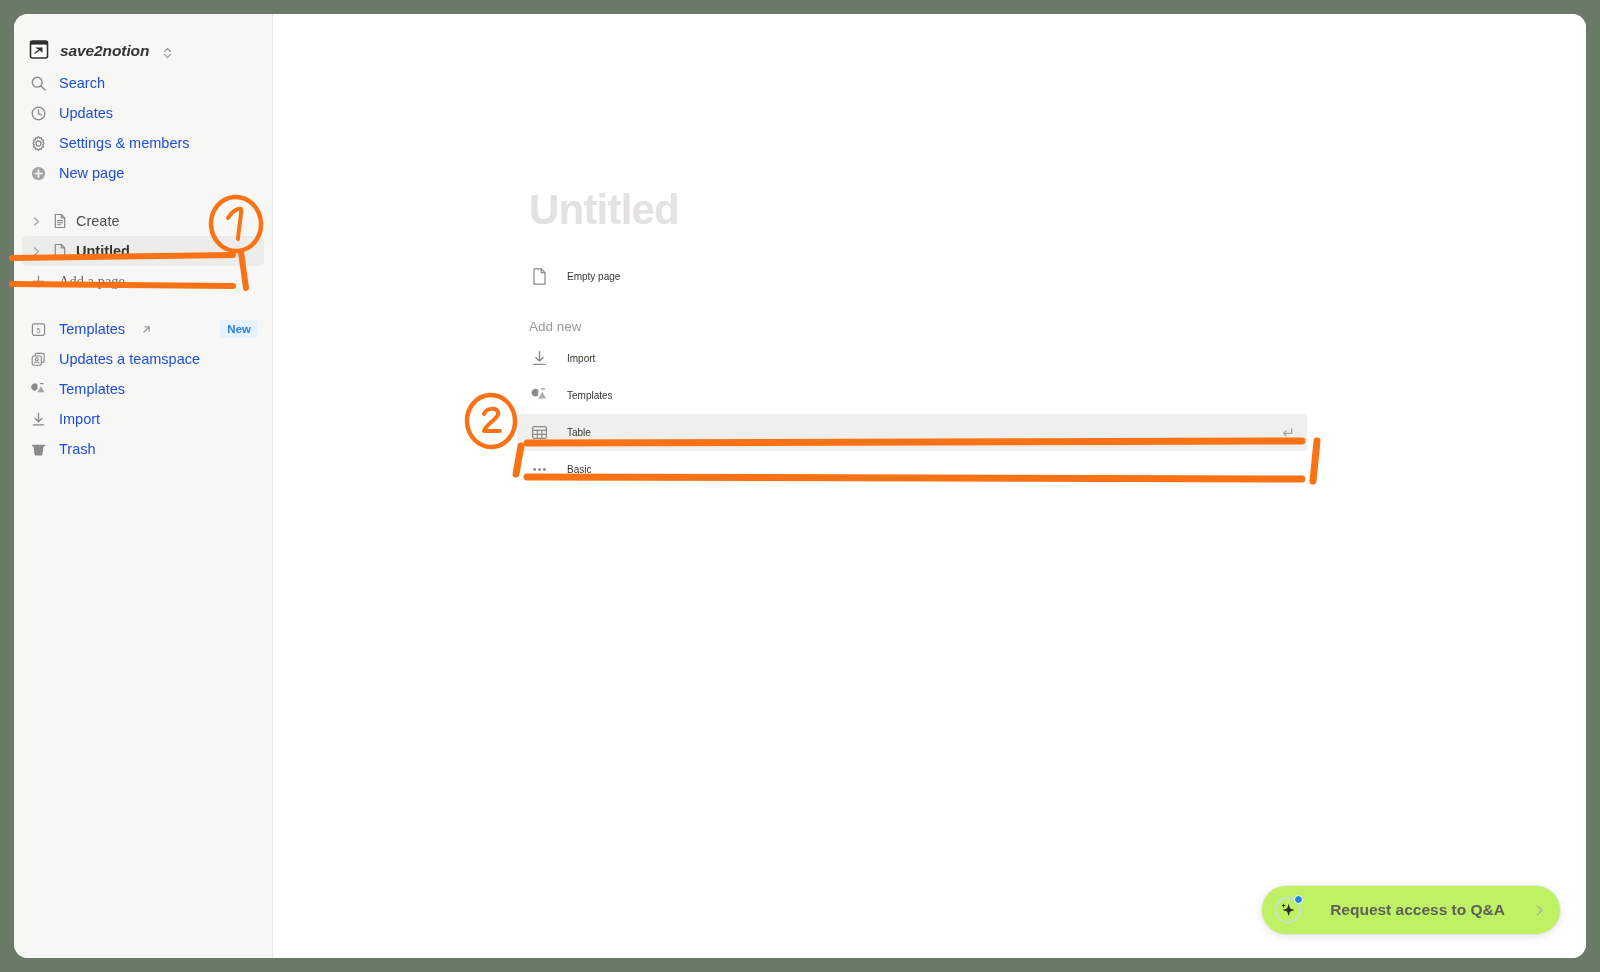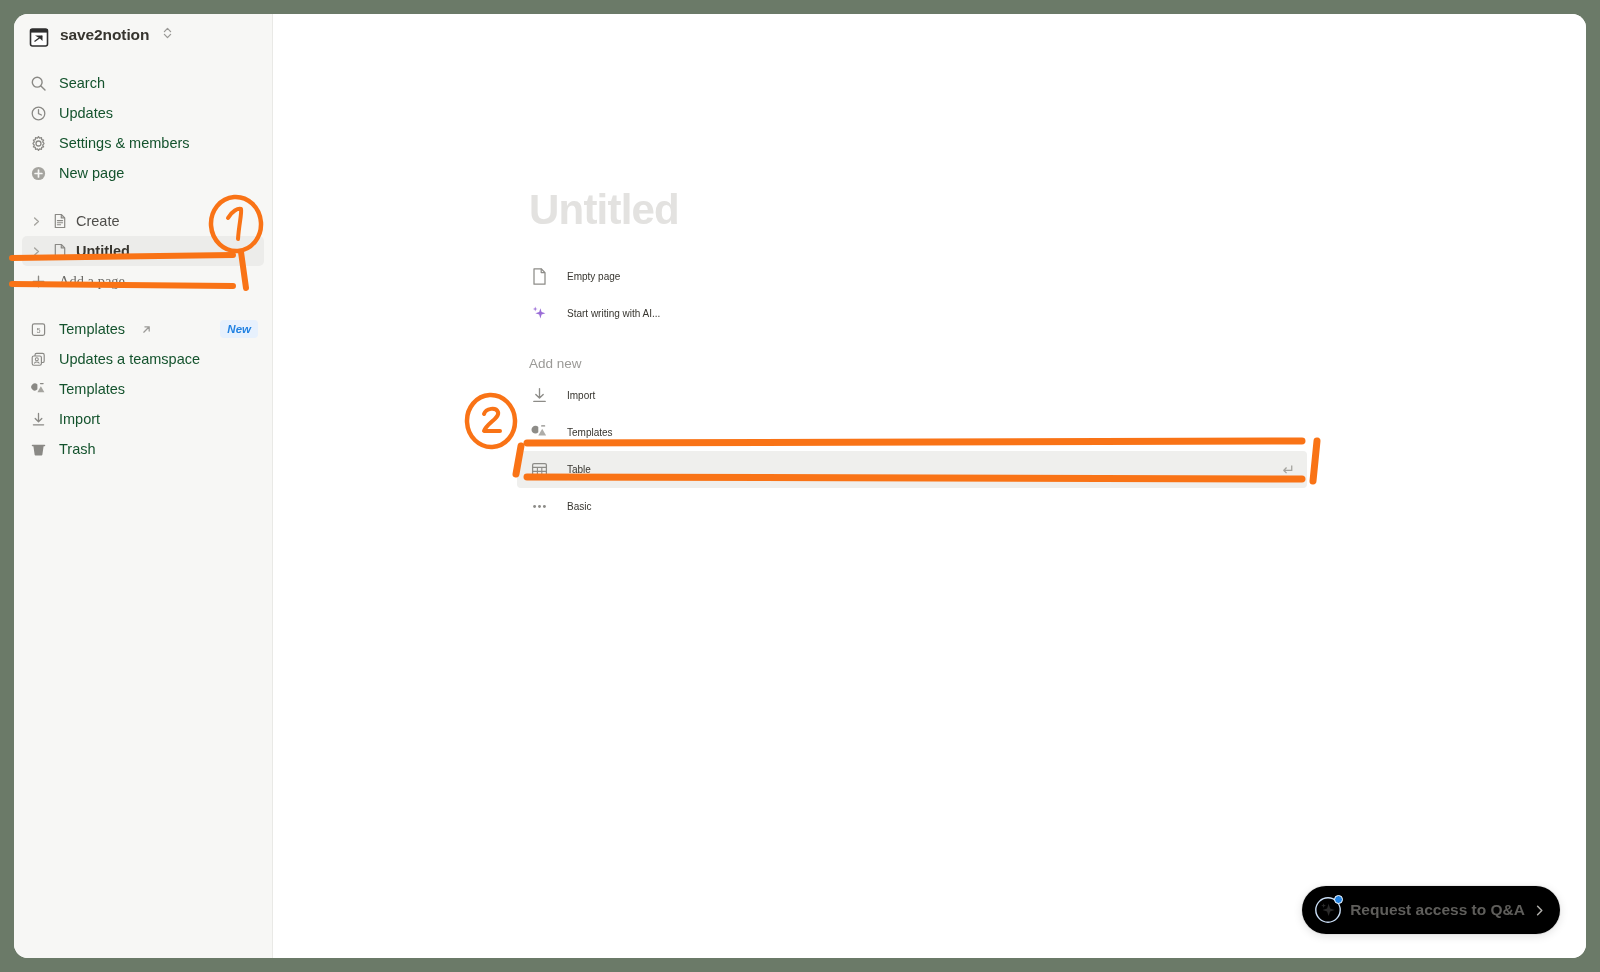--- a/index.html
+++ b/index.html
@@ -31,27 +31,28 @@
     height: 100%;
     background: #f7f7f5;
     border-right: 1px solid #e9e9e6;
     padding-top: 8px;
     flex: 0 0 259px;
     position: relative;
   }
 
   .ws-header {
     display: flex;
-    align-items: flex-start;
+    align-items: flex-end;
     gap: 10px;
     height: 34px;
     margin: 4px 8px 8px 8px;
     padding: 0 6px;
     border-radius: 5px;
     cursor: pointer;
+    font-style: italic;
   }
   .ws-icon {
     width: 22px; height: 22px;
     flex: 0 0 22px;
     display: flex; align-items: center; justify-content: center;
   }
   .ws-name {
     font-size: 15.5px;
     font-weight: 600;
     color: #37352f;
@@ -70,21 +71,21 @@
     gap: 11px;
     color: #5f5e5b;
   }
   .nav-ico {
     width: 20px; height: 20px; flex: 0 0 20px;
     display: flex; align-items: center; justify-content: center;
     color: #8a8985;
   }
   .nav-label {
     font-size: 14.5px;
-    color: #14532d;
+    color: #1d4ed8;
     white-space: nowrap;
   }
 
   .nav-gap { height: 18px; }
 
   
   .tree-row {
     display: flex;
     align-items: center;
     height: 30px;
@@ -123,21 +124,20 @@
 
   .badge-new {
     margin-left: auto;
     background: #e7f1fd;
     color: #2383e2;
     font-size: 11.5px;
     font-weight: 700;
     padding: 2px 7px;
     border-radius: 4px;
     line-height: 1.3;
-    font-style: italic;
   }
   .ext-arrow { color: #9b9a97; margin-left: 5px; font-size: 12px; display: inline-flex; }
 
   
   #main {
     flex: 1;
     height: 100%;
     background: #ffffff;
     position: relative;
   }
@@ -189,23 +189,23 @@
   }
 
   
   #qa-widget {
     position: absolute;
     right: 26px;
     bottom: 24px;
     height: 48px;
     display: flex;
     align-items: center;
-    gap: 8px;
+    gap: 28px;
     padding: 0 14px 0 12px;
-    background: #000000;
+    background: #bef264;
     border-radius: 26px;
     box-shadow: 0 2px 10px rgba(15,15,15,0.12), 0 0 0 1px rgba(15,15,15,0.05);
     cursor: pointer;
   }
   .qa-ico-wrap { position: relative; width: 28px; height: 28px; flex: 0 0 28px; }
   .qa-dot {
     position: absolute;
     right: -1px; top: -1px;
     width: 9px; height: 9px;
     border-radius: 50%;
@@ -408,29 +408,20 @@
       <div class="opt-row">
         <span class="opt-ico">
           <svg width="19" height="19" viewBox="0 0 19 19">
             <path d="M4 1.8 L11.2 1.8 L15 5.6 L15 17.2 L4 17.2 Z" stroke="#8d8c88" stroke-width="1.25" fill="none" stroke-linejoin="round"></path>
             <path d="M11.2 1.8 L11.2 5.6 L15 5.6" stroke="#8d8c88" stroke-width="1.25" fill="none" stroke-linejoin="round"></path>
           </svg>
         </span>
         <span class="opt-label">Empty page</span>
       </div>
 
-      <div class="opt-row">
-        <span class="opt-ico">
-          <svg width="20" height="20" viewBox="0 0 20 20">
-            <path d="M11.4 4.2 L12.6 8.1 L16.4 9.3 L12.6 10.5 L11.4 14.4 L10.2 10.5 L6.4 9.3 L10.2 8.1 Z" fill="#9a6dd7"></path>
-            <path d="M6.2 2.6 L6.8 4.4 L8.6 5 L6.8 5.6 L6.2 7.4 L5.6 5.6 L3.8 5 L5.6 4.4 Z" fill="#9a6dd7"></path>
-          </svg>
-        </span>
-        <span class="opt-label">Start writing with AI...</span>
-      </div>
 
       <div class="section-label">Add new</div>
 
       <div class="opt-row">
         <span class="opt-ico">
           <svg width="19" height="19" viewBox="0 0 19 19">
             <path d="M9.5 2.6 L9.5 11.8 M5.8 8.4 L9.5 12.1 L13.2 8.4" stroke="#8d8c88" stroke-width="1.35" fill="none" stroke-linecap="round" stroke-linejoin="round"></path>
             <path d="M3.8 15.4 H15.2" stroke="#8d8c88" stroke-width="1.35" stroke-linecap="round"></path>
           </svg>
         </span>

